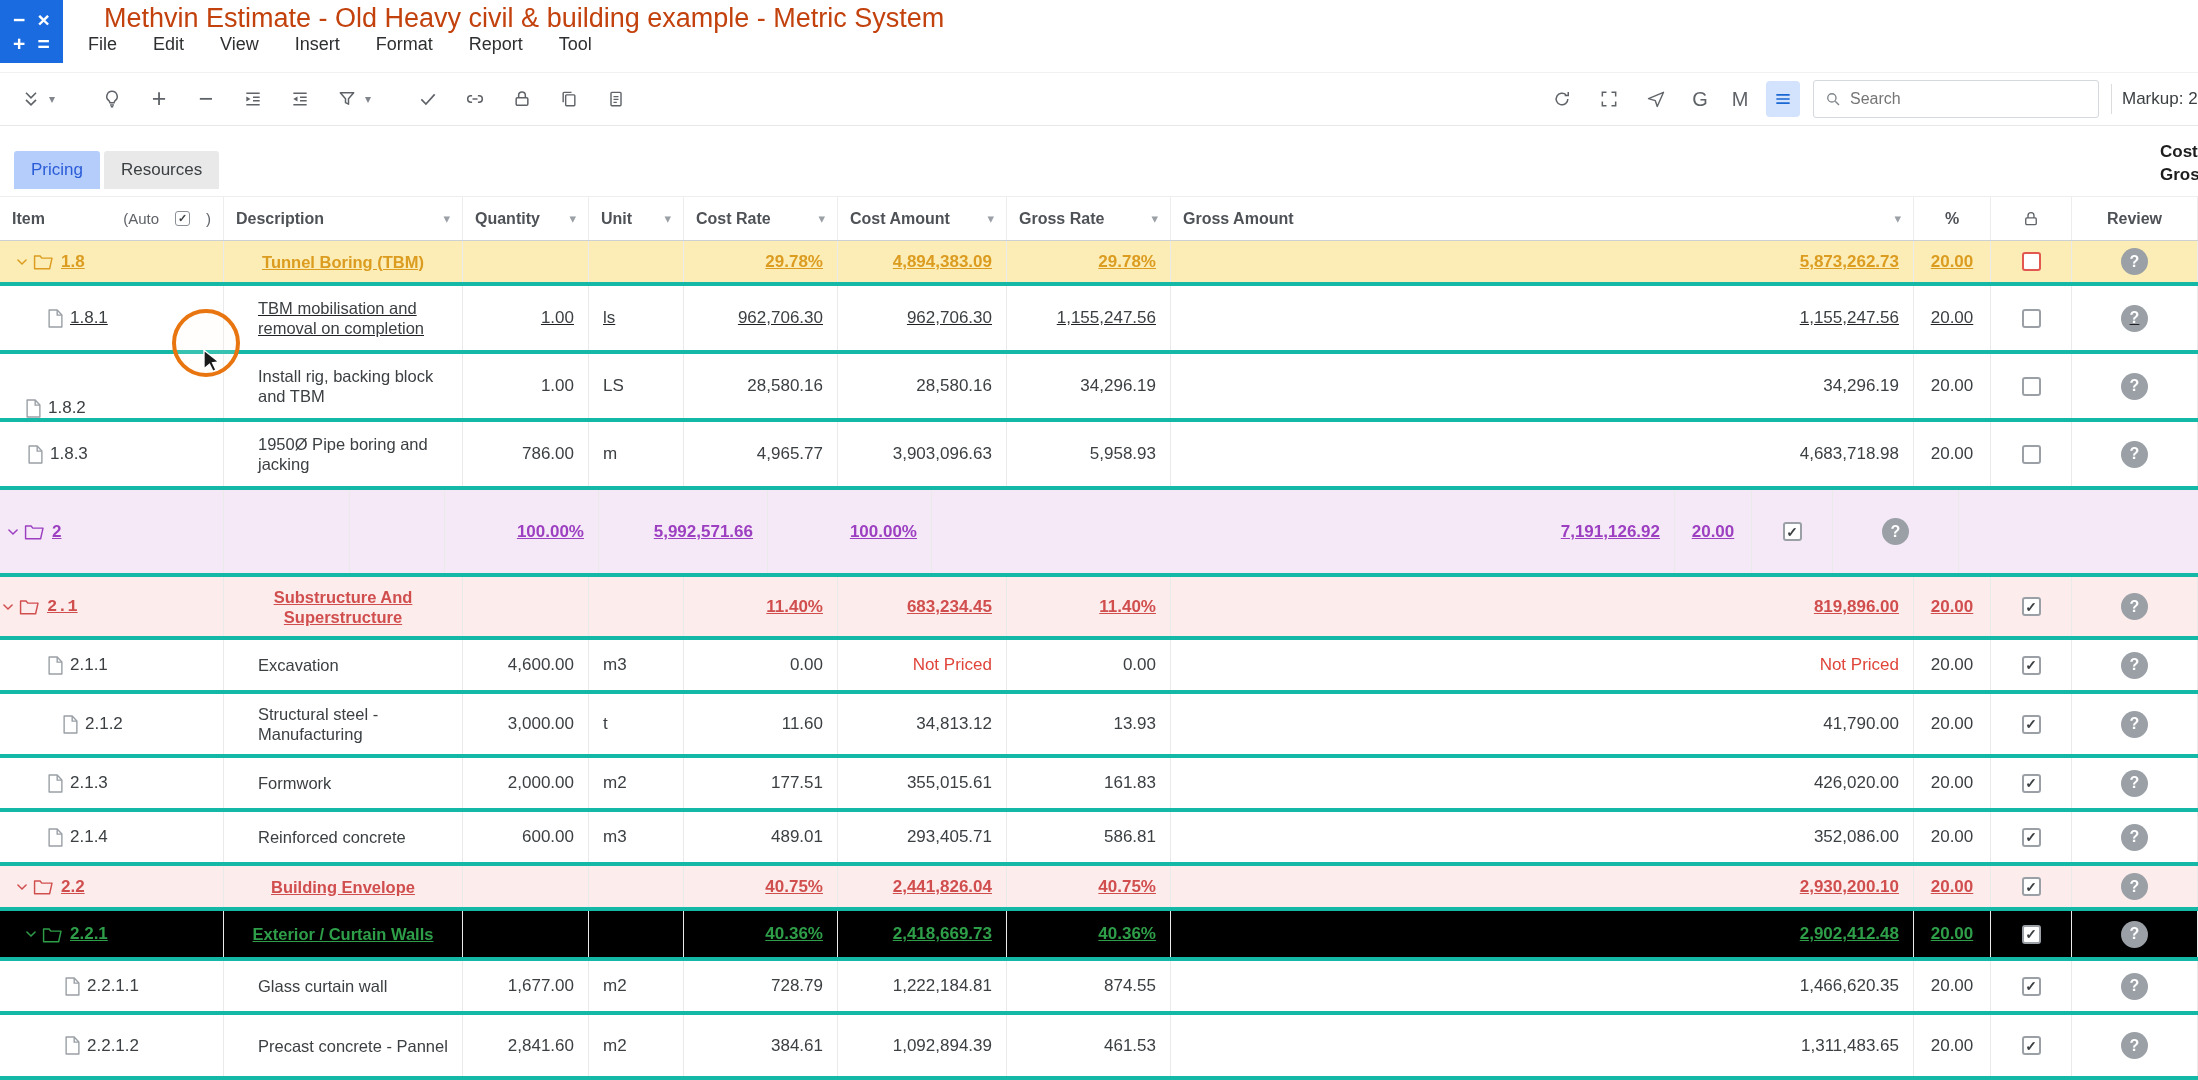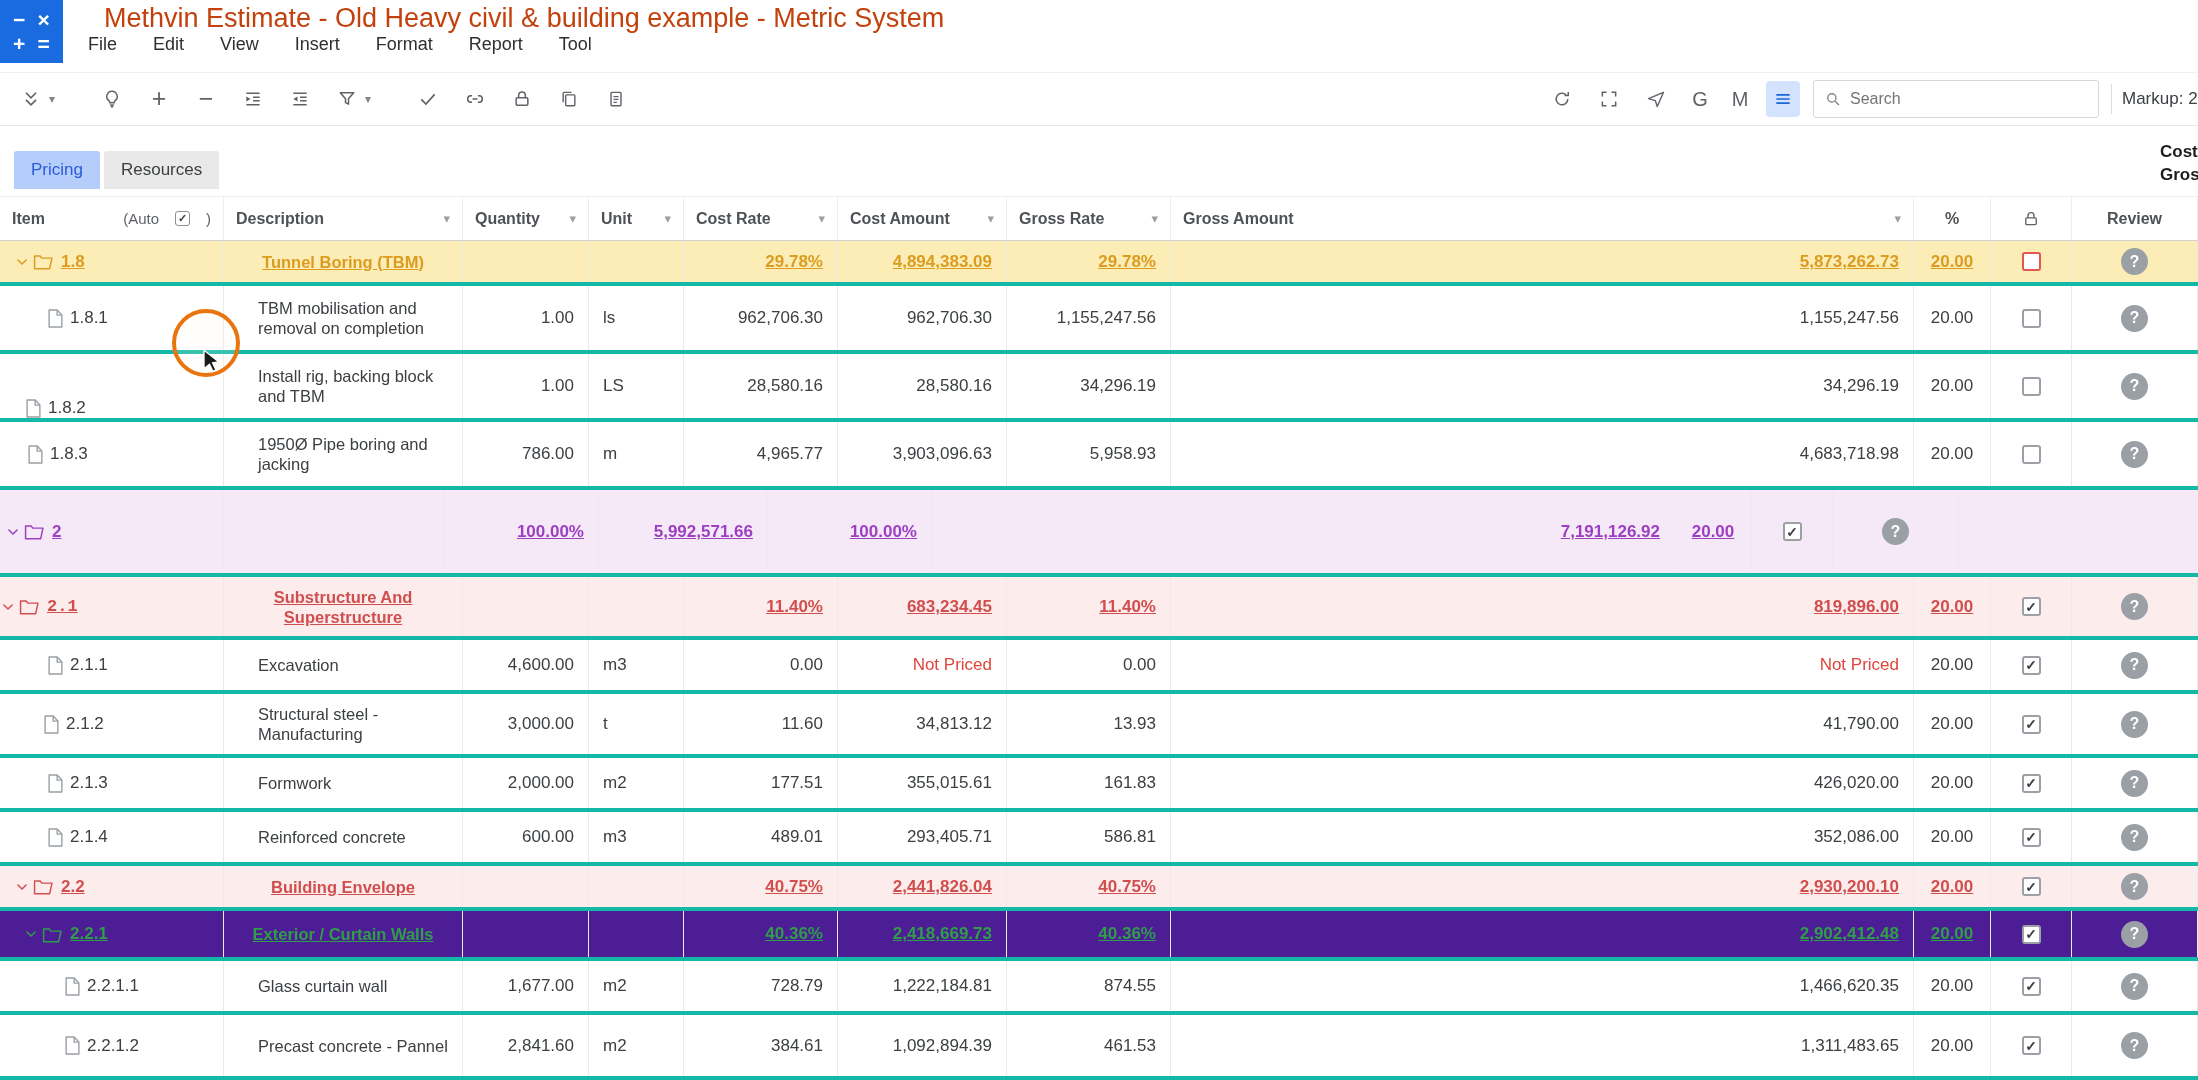--- a/index.html
+++ b/index.html
@@ -85,21 +85,21 @@
   .lockc,.revc{justify-content:center}
   .pv{font-weight:bold;text-decoration:underline}
   .np{color:#e0443a}
 
   .t-yellow{background:#fcecb5}
   .t-yellow .pv,.t-yellow .tw,.t-yellow .fold{color:#db9c20}
   .t-purple{background:#f5e9f7}
   .t-purple .pv,.t-purple .tw,.t-purple .fold{color:#9c3fc1}
   .t-pink{background:#fdecec}
   .t-pink .pv,.t-pink .tw,.t-pink .fold{color:#d14e4e}
-  .t-green{background:#4c1d95}
+  .t-green{background:#000000}
   .t-green .pv,.t-green .tw,.t-green .fold{color:#2e9e49}
   .t-white{background:#ffffff}
 
   .cb{width:19px;height:19px;border:2px solid #9aa0a6;border-radius:3px;background:#fff;
     display:flex;align-items:center;justify-content:center;flex:none}
   .cb .tick{display:none;font-size:14px;font-weight:bold;color:#3c4043;line-height:1}
   .cb.checked .tick{display:block}
   .cb.red{border-color:#e2574f}
   .cb-s{width:15px;height:15px;border-width:1.5px;border-color:#8a9096}
   .cb-s .tick{font-size:11px}
@@ -331,21 +331,21 @@
         <div class="cell c-pct pct">
           <span class="pv">20.00</span>
         </div>
         <div class="cell c-lock lockc">
           <span class="cb red"></span>
         </div>
         <div class="cell c-review revc">
           <span class="qbadge">?</span>
         </div>
       </div>
-      <div class="grow t-white leaf" style="height: 68px;">
+      <div class="grow t-white leaf" style="height: 68px; text-decoration: underline;">
         <div class="cell c-item item-cell" style="padding-left: 48px;">
           <span class="pgi">
             <svg width="15" height="19" viewBox="0 0 16 20">
               <path d="M1.2 1h8.6l5 5.2V19H1.2z" fill="#fff" stroke="#9aa0a6" stroke-width="1.5" stroke-linejoin="round"></path>
               <path d="M9.8 1v5.4h5" fill="none" stroke="#9aa0a6" stroke-width="1.5"></path>
             </svg>
           </span>
           <span class="inum">1.8.1</span>
         </div>
         <div class="cell c-desc desc-cell">
@@ -581,21 +581,21 @@
         <div class="cell c-lock lockc">
           <span class="cb checked">
             <span class="tick">✓</span>
           </span>
         </div>
         <div class="cell c-review revc">
           <span class="qbadge">?</span>
         </div>
       </div>
       <div class="grow t-white leaf" style="height: 64px;">
-        <div class="cell c-item item-cell" style="padding-left: 44px;">
+        <div class="cell c-item item-cell" style="padding-left: 63px;">
           <span class="pgi">
             <svg width="15" height="19" viewBox="0 0 16 20">
               <path d="M1.2 1h8.6l5 5.2V19H1.2z" fill="#fff" stroke="#9aa0a6" stroke-width="1.5" stroke-linejoin="round"></path>
               <path d="M9.8 1v5.4h5" fill="none" stroke="#9aa0a6" stroke-width="1.5"></path>
             </svg>
           </span>
           <span class="inum">2.1.2</span>
         </div>
         <div class="cell c-desc desc-cell">
           <span class="dv">Structural steel - Manufacturing</span>

